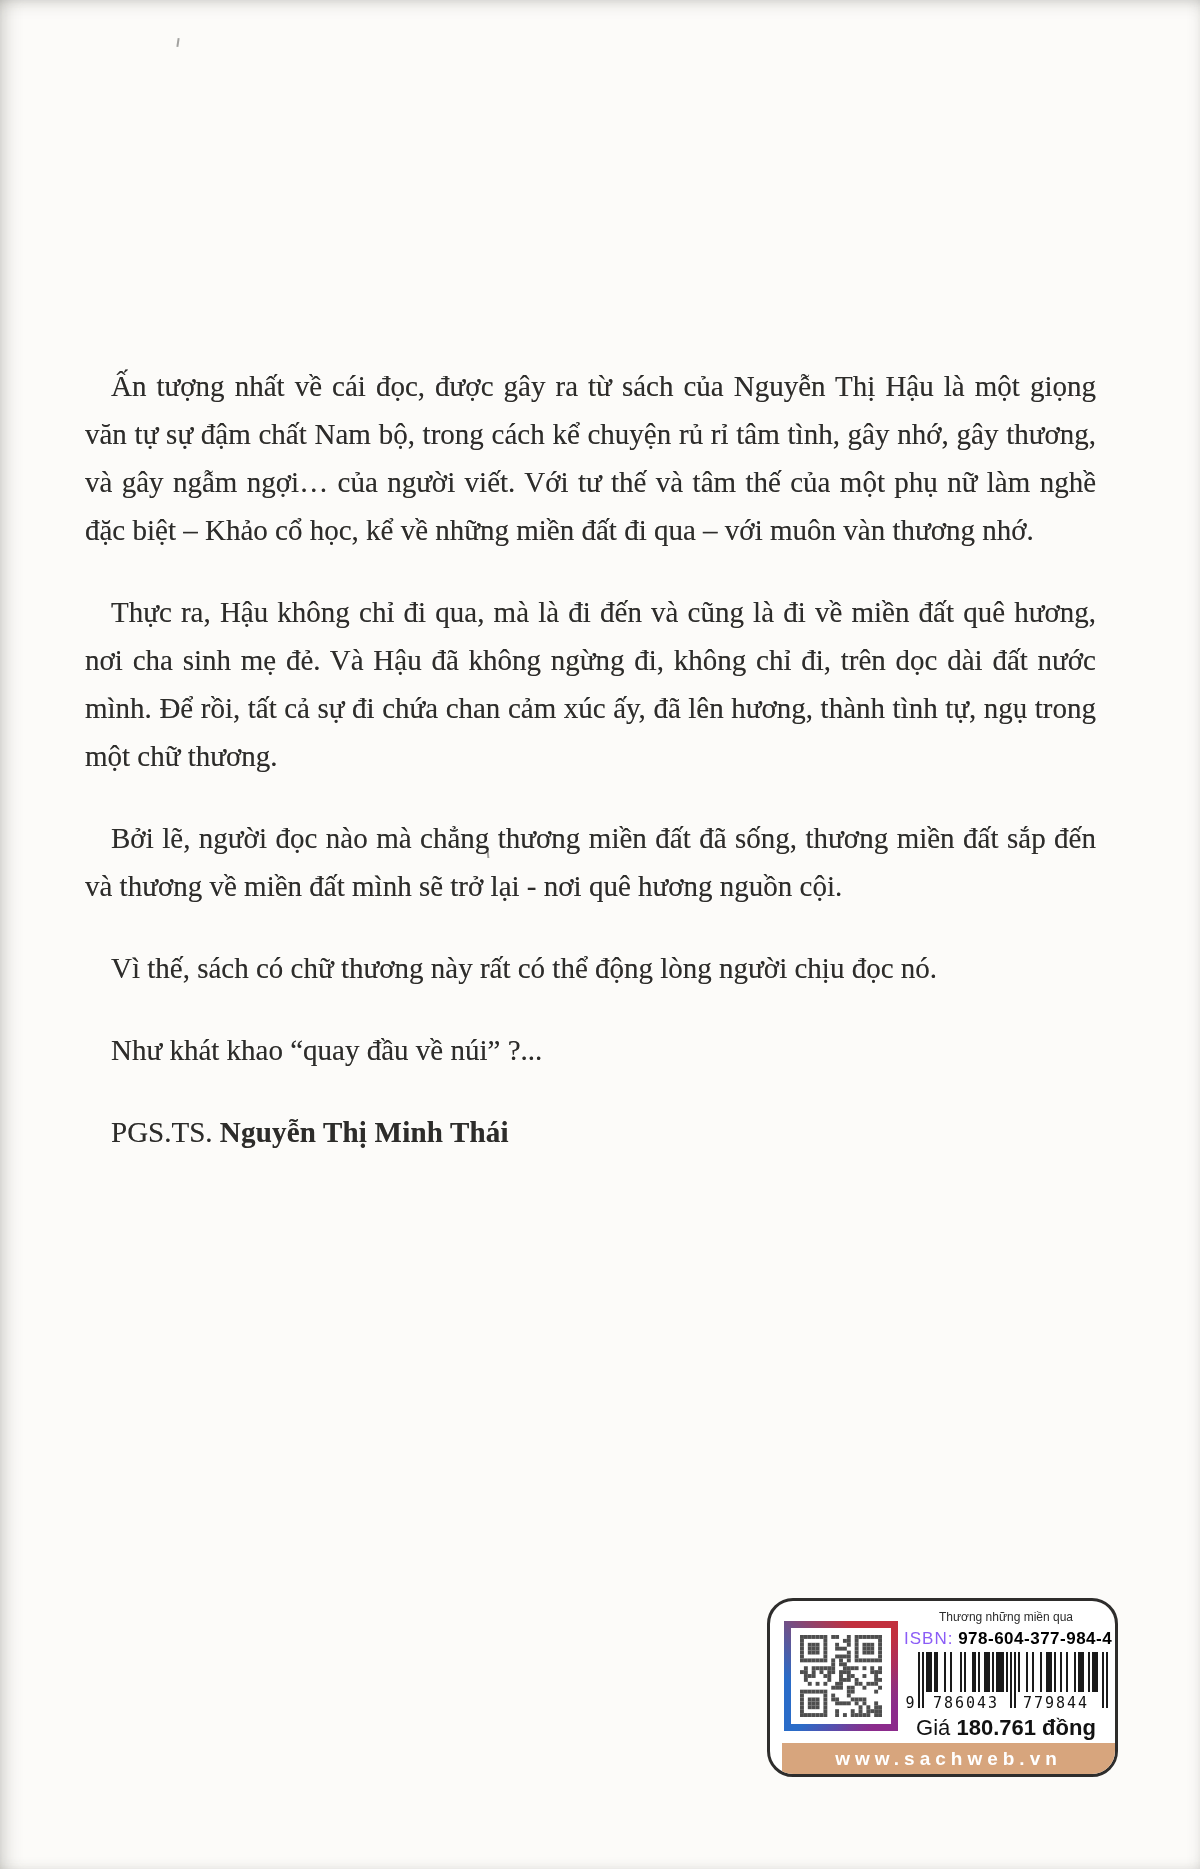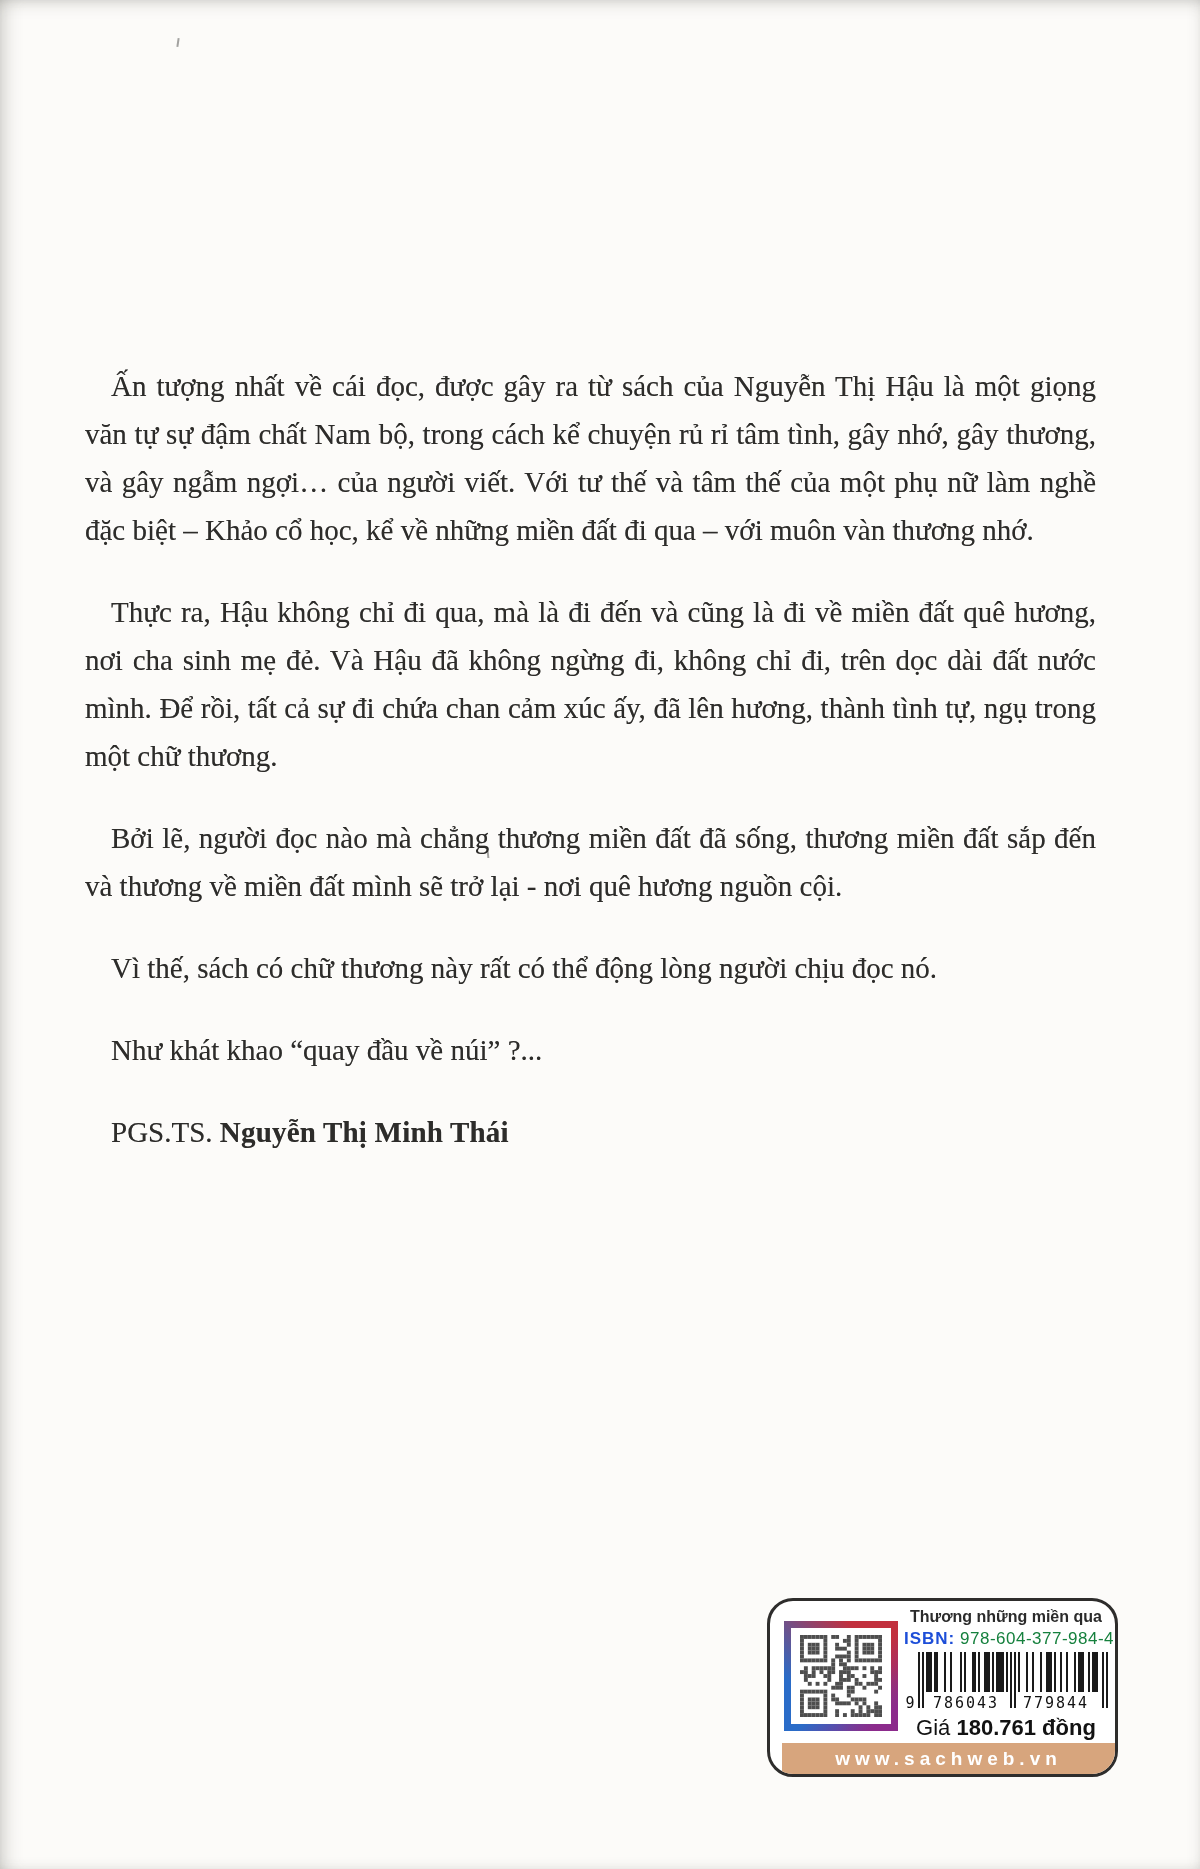--- a/index.html
+++ b/index.html
@@ -48,25 +48,25 @@
     background:#fff;width:100%;height:100%;
     box-sizing:border-box;padding:7px;
   }
   .qr-inner svg{display:block;width:100%;height:100%;}
 
   .label-right{
     position:absolute;left:134px;top:7px;right:7px;
     text-align:center;
   }
   .label-book-title{
-    font-size:16px;font-weight:700;color:#2b2b2b;line-height:18px;
+    font-size:12px;font-weight:400;color:#2b2b2b;line-height:18px;
   }
   .isbn-row{margin-top:2px;font-size:17px;line-height:21px;white-space:nowrap;}
-  .isbn-label{color:#1d4ed8;font-weight:700;letter-spacing:1px;}
-  .isbn-value{color:#15803d;font-weight:400;letter-spacing:.5px;}
+  .isbn-label{color:#8b5cf6;font-weight:400;letter-spacing:1px;}
+  .isbn-value{color:#000000;font-weight:700;letter-spacing:.5px;}
 
   .barcode{
     position:relative;width:206px;height:62px;margin:3px auto 0;
   }
   .barcode svg{position:absolute;left:14px;top:0;}
   .bc-digit{
     position:absolute;font-family:"DejaVu Sans Mono", monospace;
     font-size:15px;color:#111;bottom:2px;letter-spacing:2px;
   }
   .bc-first{left:0px;width:12px;letter-spacing:0;}

